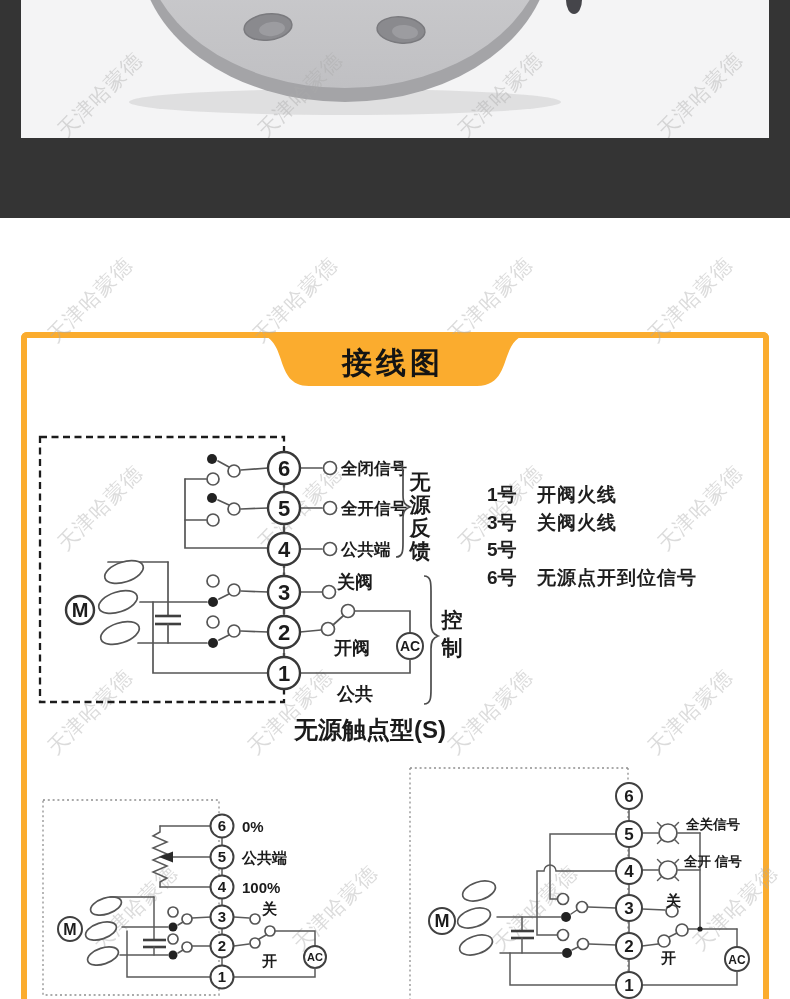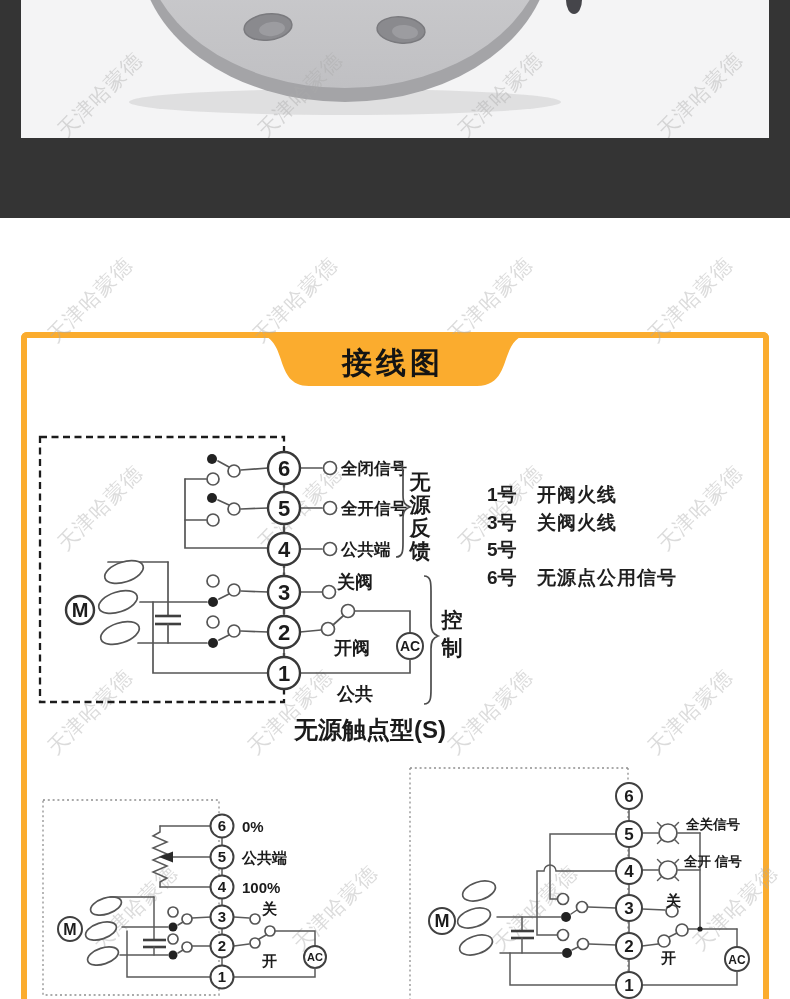--- a/index.html
+++ b/index.html
@@ -370,15 +370,15 @@
   </div>
   <div class="term-row">
     <span class="num">3号</span>
     <span class="desc">关阀火线</span>
   </div>
   <div class="term-row">
     <span class="num">5号</span>
   </div>
   <div class="term-row">
     <span class="num">6号</span>
-    <span class="desc">无源点公用信号</span>
+    <span class="desc">无源点开到位信号</span>
   </div>
 </div>
 
 </body></html>

